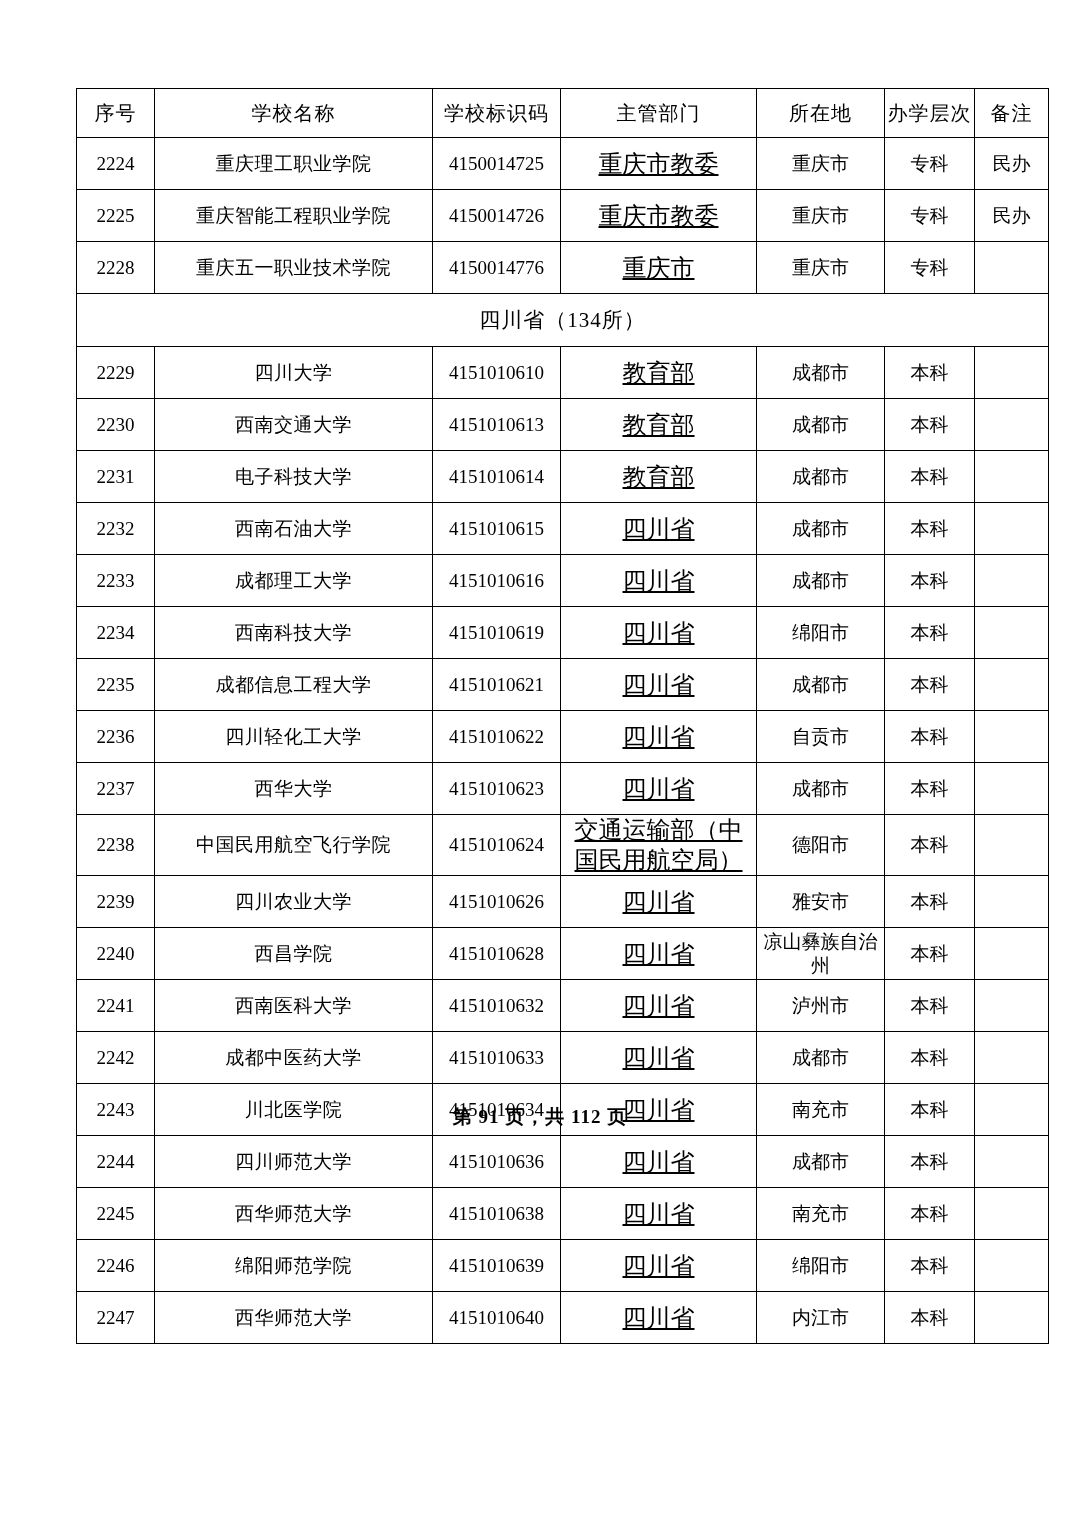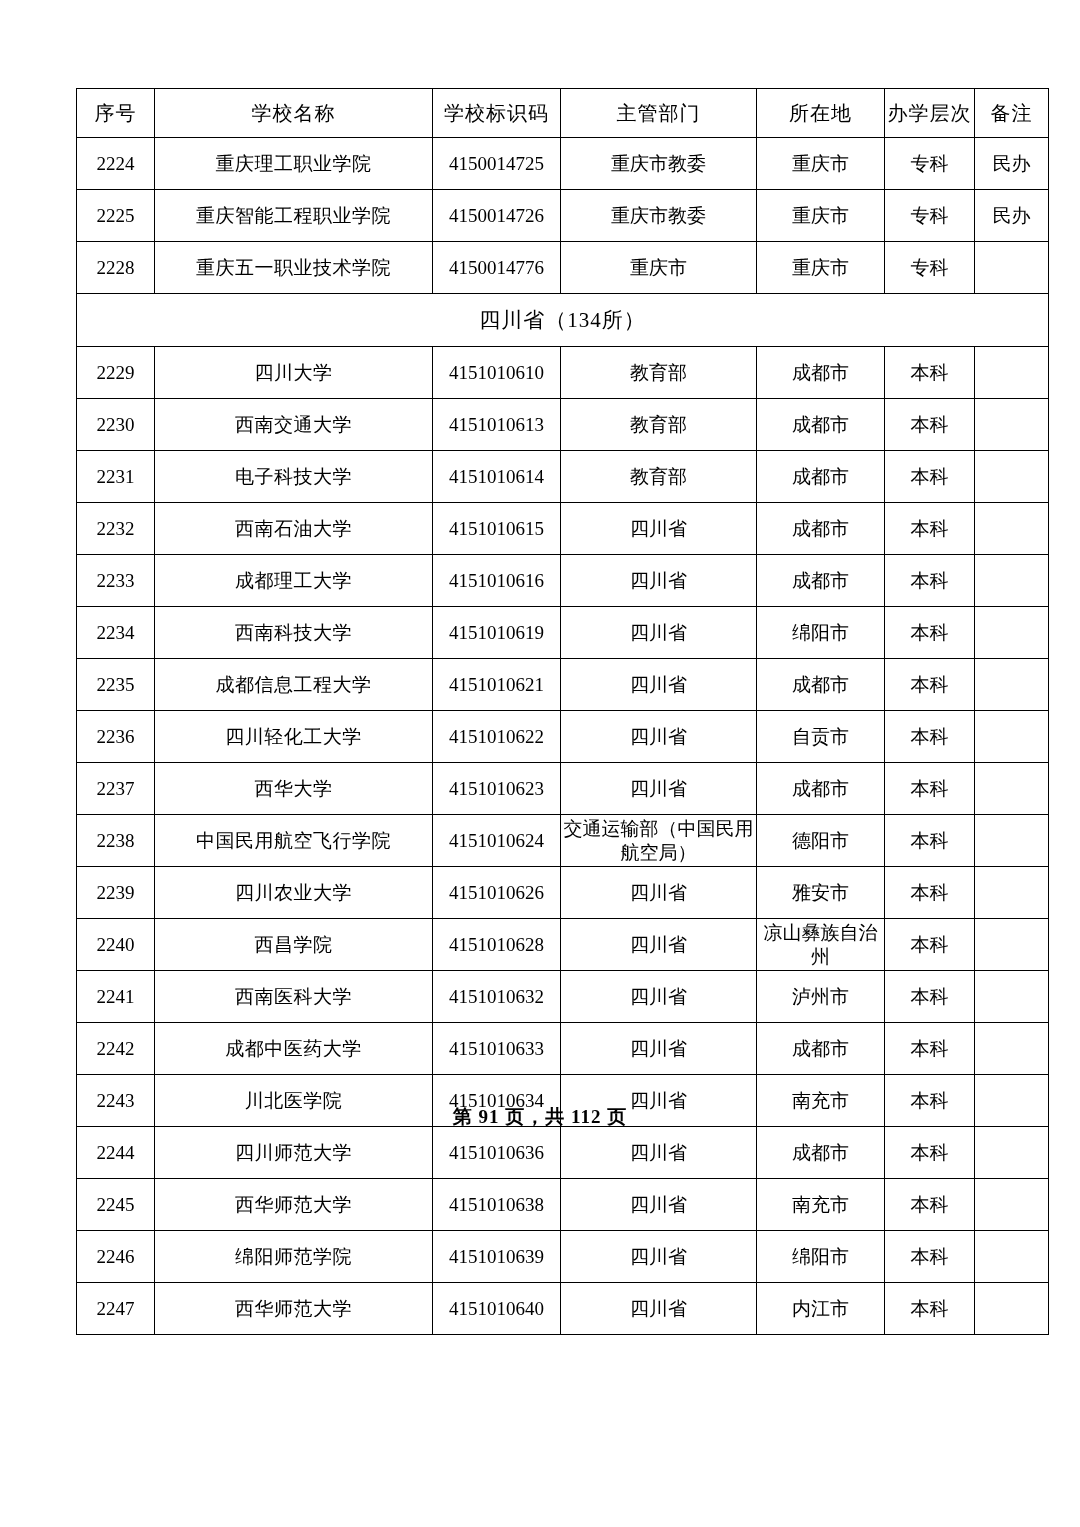--- a/index.html
+++ b/index.html
@@ -48,21 +48,21 @@
   .col-seq    { width: 78px; }
   .col-name   { width: 278px; }
   .col-code   { width: 128px; }
   .col-dept   { width: 196px; }
   .col-loc    { width: 128px; }
   .col-level  { width: 90px; }
   .col-note   { width: 74px; }
   .seq-cell { font-size: 19px; }
   .name-cell { font-size: 19px; letter-spacing: 0.5px; }
   .code-cell { font-size: 19px; }
-  .dept-cell { font-size: 19px; }
+  .dept-cell { font-size: 24px; text-decoration: underline; }
   .loc-cell  { font-size: 19px; }
   .level-cell{ font-size: 19px; }
   .note-cell { font-size: 19px; }
   .province-row td {
     text-align: left;
     font-weight: bold;
     font-size: 21px;
     padding-left: 10px;
     height: 52px;
     letter-spacing: 1px;

